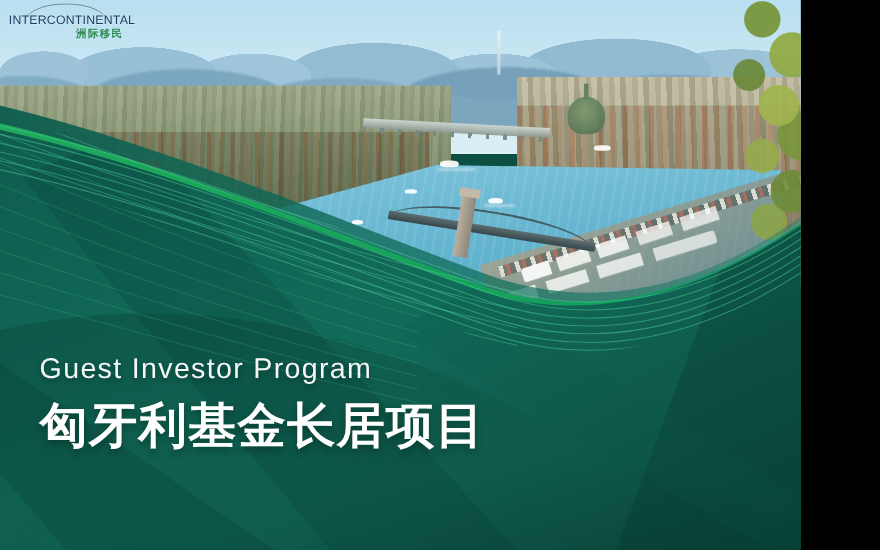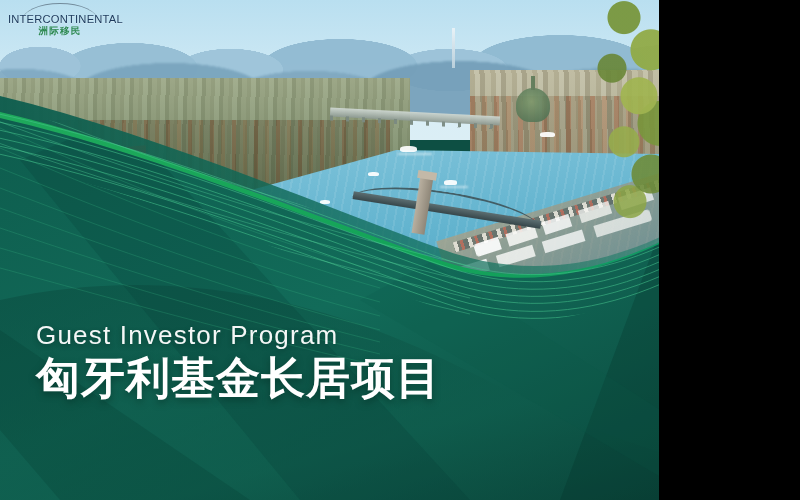--- a/index.html
+++ b/index.html
@@ -1,19 +1,19 @@
 <!DOCTYPE html>
 <html><head>
 <meta charset="utf-8">
 <style>
   html,body{margin:0;padding:0;background:#000;}
   *{box-sizing:border-box;}
   .banner{
     position:relative;
-    width:659px;height:500px;
+    width:728px;height:500px;
     overflow:hidden;
     font-family:"Liberation Sans","DejaVu Sans",sans-serif;
     background:#0d4f43;
     user-select:none;
   }
 
   
   .photo{position:absolute;inset:0;overflow:hidden;}
 
   .sky{
@@ -224,32 +224,32 @@
   }
   .logo-word{
     position:absolute;left:0;top:10px;width:104px;
     font-size:11.2px;letter-spacing:.2px;font-weight:400;
     color:#1d3a5c;text-align:center;white-space:nowrap;
     text-shadow:0 1px 1px rgba(255,255,255,.35);
   }
   .logo-cn{
     position:absolute;left:0;top:22px;width:104px;
     font-size:9.5px;letter-spacing:1.2px;font-weight:700;
-    color:#2f8a52;text-align:center;white-space:nowrap;
+    color:#2f8a52;text-align:right;white-space:nowrap;
   }
 
   
   .headline{position:absolute;left:36px;top:322px;z-index:14;}
   .title-en{
     font-size:26px;font-weight:300;color:#f4f7f6;
     letter-spacing:1.2px;line-height:1.05;white-space:nowrap;
     text-shadow:0 2px 5px rgba(0,40,30,.45);
   }
   .title-cn{
-    margin-top:6px;
+    margin-top:16px;
     font-size:44px;font-weight:700;color:#ffffff;
     letter-spacing:1px;line-height:1.05;white-space:nowrap;
     font-family:"DejaVu Sans","Liberation Sans",sans-serif;
     text-shadow:0 3px 7px rgba(0,40,30,.5);
   }
 </style>
 </head>
 <body>
 
 <div class="banner">

